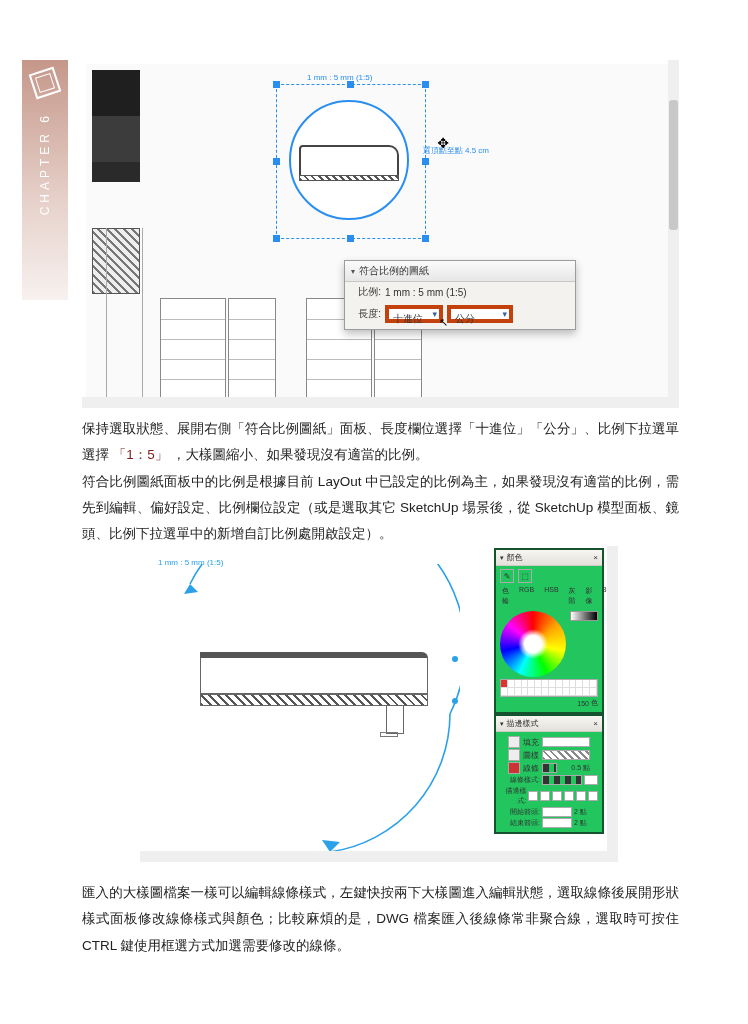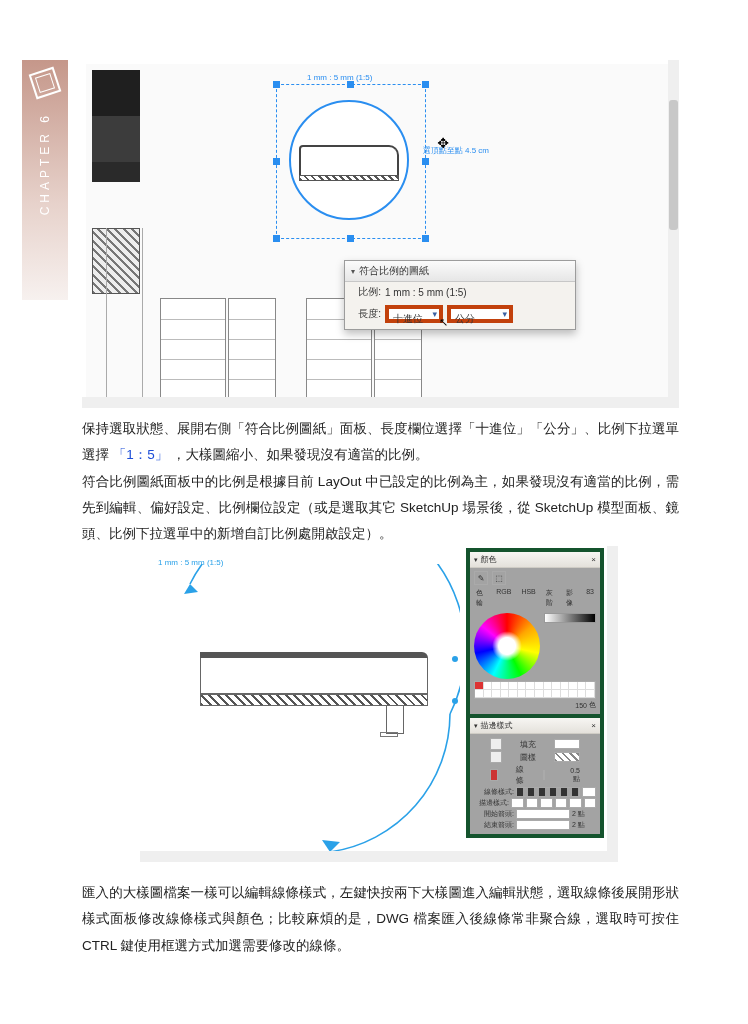--- a/index.html
+++ b/index.html
@@ -154,63 +154,63 @@
   }
   .dialog-row .cursor { position:absolute; font-size:11px; pointer-events:none; }
 
   
   .body-text {
     position:absolute;
     left:82px; width:597px;
     font-size:13.5px; line-height:1.95; color:#222;
     text-align:justify;
   }
-  .hl { color:#1d4ed8; }
+  .hl { color:#7f1d1d; }
 
   
   .fig2 {
     position:absolute; top:546px; left:140px; width:478px; height:316px;
     background:#fff;
   }
   .fig2-scroll{position:absolute; right:0; top:0; width:11px; height:100%; background:#efefef;}
   .fig2-hscroll{position:absolute; left:0; right:11px; bottom:0; height:11px; background:#efefef;}
   .fig2-label{position:absolute; left:18px; top:12px; font-size:8px; color:#2aa1e8;}
   .prof-top{position:absolute; left:60px; top:106px; width:228px; height:6px; background:#555; border-radius:0 8px 0 0;}
   .prof-body{position:absolute; left:60px; top:112px; width:228px; height:36px; border-left:1.5px solid #666; border-right:1.5px solid #666; border-bottom:1.5px solid #666;}
   .prof-hatch{position:absolute; left:60px; top:148px; width:228px; height:12px; background:repeating-linear-gradient(45deg,#555 0 2px,#fff 2px 6px); border:1px solid #666;}
   .prof-leg{position:absolute; left:246px; top:160px; width:18px; height:28px; border:1.5px solid #666; border-top:none;}
   .prof-foot{position:absolute; left:240px; top:186px; width:18px; height:5px; border:1px solid #777;}
   .dim-dot{position:absolute;width:6px;height:6px;background:#2aa1e8;border-radius:50%;}
 
   
   .palette {
-    position:absolute; right:14px; top:2px; width:138px;
+    position:absolute; right:14px; top:2px; width:110px;
     font-size:8px; color:#333;
-    background:#a3a3a3; border:4px solid #14532d;
+    background:#22c55e; border:2px solid #14532d;
   }
   .pal-title{background:linear-gradient(#f7f6f3,#e4e1db); padding:2px 4px; display:flex; align-items:center; gap:3px; border-bottom:1px solid #cfccc5;}
   .pal-title .tri{font-size:7px;}
   .pal-title .x{margin-left:auto;}
   .pal-body{padding:3px 4px;}
   .pal-tool{display:flex;gap:4px;margin-bottom:2px;}
   .pal-tool span{width:14px;height:14px;border:1px solid #aaa;display:flex;align-items:center;justify-content:center;}
   .pal-tabs{display:flex;gap:6px;font-size:7px;margin:2px 0;}
   .pal-tabs span{padding:1px 2px;}
   .color-wheel{
     width:66px;height:66px;border-radius:50%;
     background: conic-gradient(red,orange,yellow,lime,cyan,blue,magenta,red);
     position:relative; margin:2px 0;
   }
   .color-wheel::after{content:"";position:absolute;inset:18px;border-radius:50%;background:radial-gradient(#fff,#fff 40%,transparent 70%);}
   .slider{height:10px;background:linear-gradient(90deg,#fff,#000);border:1px solid #999;margin:2px 0 4px;}
   .swatches{display:grid;grid-template-columns:repeat(14,1fr);gap:0;border:1px solid #aaa;}
   .swatches div{height:8px;border-right:1px solid #ddd;border-bottom:1px solid #ddd;background:#fff;}
   .swatches .r{background:#d33;}
   .pal2{top:168px;}
-  .line-opts label{display:flex;align-items:center;gap:18px;margin:1px 16px;}
+  .line-opts label{display:flex;align-items:center;gap:3px;margin:1px 8px;}
   .line-opts .patt{flex:1;height:10px;border:1px solid #aaa;background:#fff;position:relative;}
   .line-opts .dash{background:repeating-linear-gradient(90deg,#333 0 6px,transparent 6px 11px);}
   .line-opts .smallbtn{width:12px;height:12px;border:1px solid #aaa;background:#eee;}
   .mini{display:flex;gap:2px;align-items:center;margin:1px 0;}
   .mini span{font-size:7px;}
   .endcap{width:14px;height:10px;border:1px solid #aaa;background:#fff;}
 
   
 </style>
 </head>

